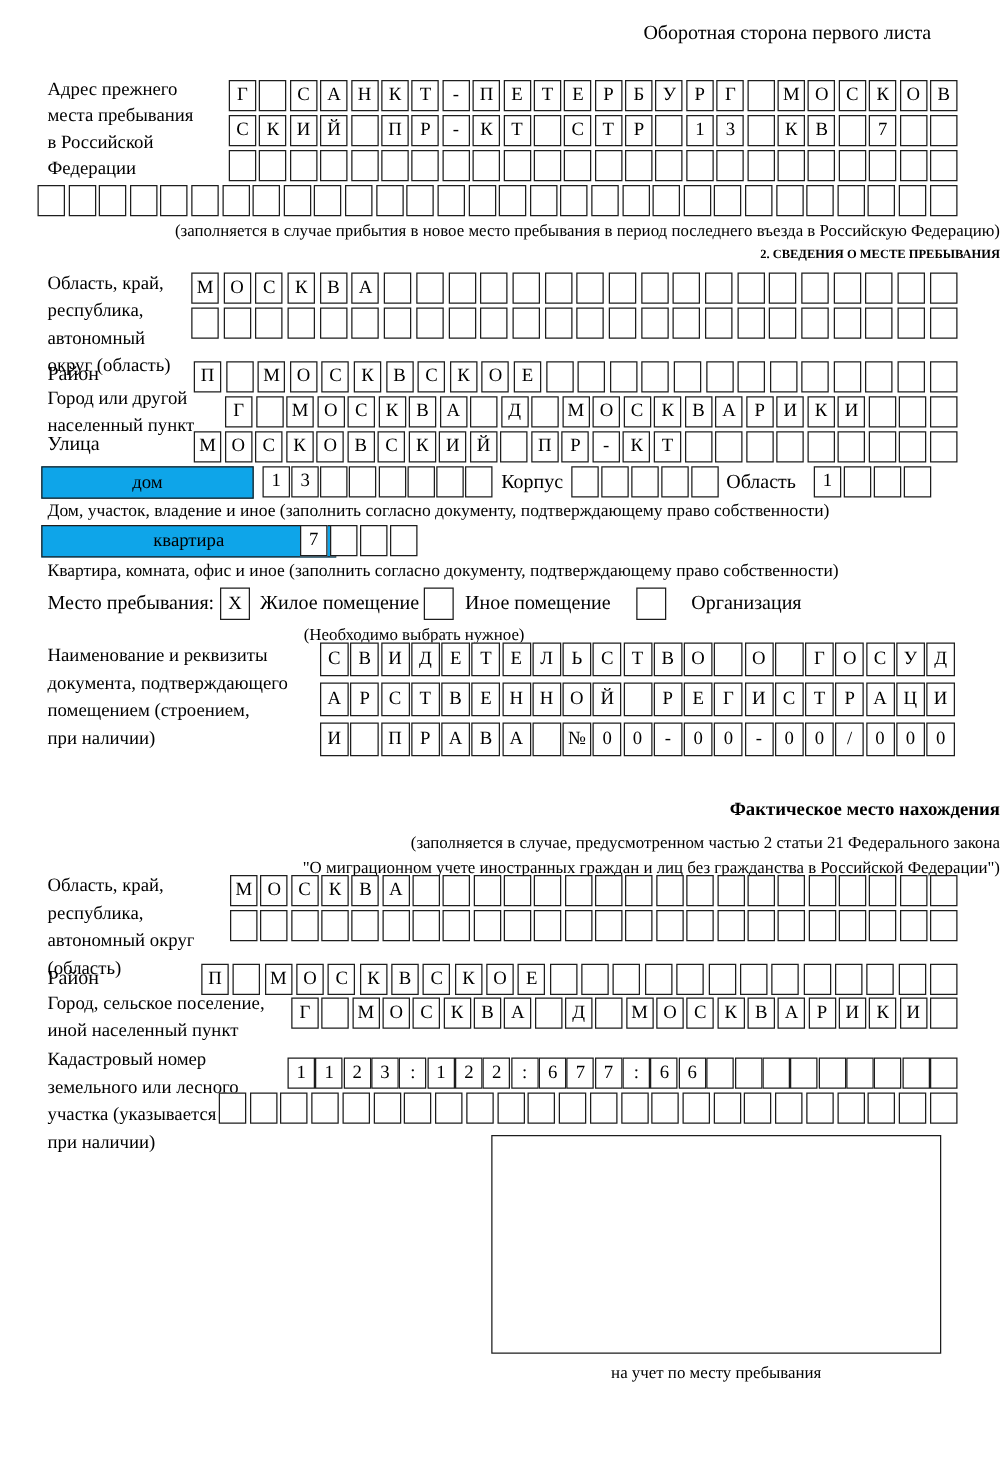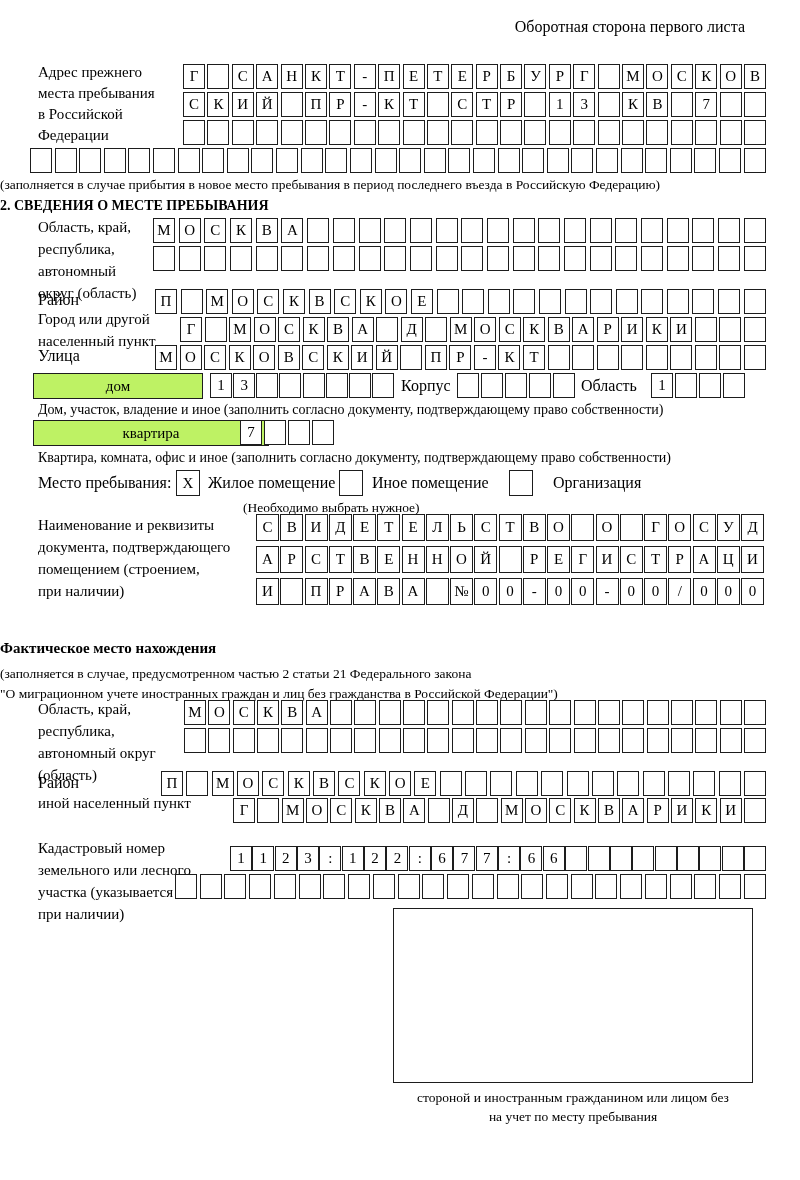--- a/index.html
+++ b/index.html
@@ -9,23 +9,23 @@
   .abs{position:absolute}
   .grid{display:flex;justify-content:space-between}
   .cell{flex:0 0 22px;width:22px;height:25px;border:1.6px solid #1d1d1d;background:#fff;
         display:flex;align-items:center;justify-content:center;font-size:15px;line-height:1}
   .grid.tall .cell{height:27px;flex-basis:23px;width:23px}
   .lbl{font-size:16px;white-space:nowrap}
   .lines .line{font-size:15px;height:22px;white-space:nowrap}
   .lines.lh21 .line{height:21px}
   .note{font-size:13.5px;white-space:nowrap}
   .note14{font-size:14px;white-space:nowrap}
-  .title{font-weight:bold;font-size:14px}
-  .center{left:0;width:800px;text-align:left}
-  .bigbox{border:1.6px solid #1d1d1d;background:#bef264;display:flex;align-items:center;justify-content:center;font-size:15px}
+  .title{font-weight:bold;font-size:10px}
+  .center{left:0;width:800px;text-align:right}
+  .bigbox{border:1.6px solid #1d1d1d;background:#0ea5e9;display:flex;align-items:center;justify-content:center;font-size:15px}
   .chkbox{width:24px;height:26px;border:1.6px solid #1d1d1d;background:#fff;display:flex;align-items:center;justify-content:center;font-size:15px}
   .stampbox{border:1.8px solid #1d1d1d;background:#fff}
   .caption-block div{font-size:13.5px;height:19px;text-align:center;white-space:nowrap}
 </style>
 </head>
 <body>
 
 <div class="abs lbl" style="top:18px;right:55px">Оборотная сторона первого листа</div>
 
 <div class="abs lines lh21" style="left:38px;top:64px">
@@ -502,20 +502,21 @@
     <div class="cell"></div>
     <div class="cell"></div>
     <div class="cell"></div>
     <div class="cell"></div>
     <div class="cell"></div>
     <div class="cell"></div>
     <div class="cell"></div>
   </div>
 
 <div class="abs lines" style="left:38px;top:795px">
+    <div class="line">Город, сельское поселение,</div>
     <div class="line">иной населенный пункт</div>
   </div>
 <div class="abs grid" style="left:233px;top:798px;width:533px">
     <div class="cell">Г</div>
     <div class="cell"></div>
     <div class="cell">М</div>
     <div class="cell">О</div>
     <div class="cell">С</div>
     <div class="cell">К</div>
     <div class="cell">В</div>
@@ -590,15 +591,14 @@
     <div class="cell"></div>
     <div class="cell"></div>
     <div class="cell"></div>
     <div class="cell"></div>
     <div class="cell"></div>
     <div class="cell"></div>
   </div>
 
 <div class="abs stampbox" style="left:393px;top:908px;width:360px;height:175px"></div>
 <div class="abs caption-block" style="left:383px;top:1090px;width:380px">
-    <div class="line">стороной и иностранным гражданином или лицом без</div>
     <div class="line">на учет по месту пребывания</div>
   </div>
 
 </body></html>

